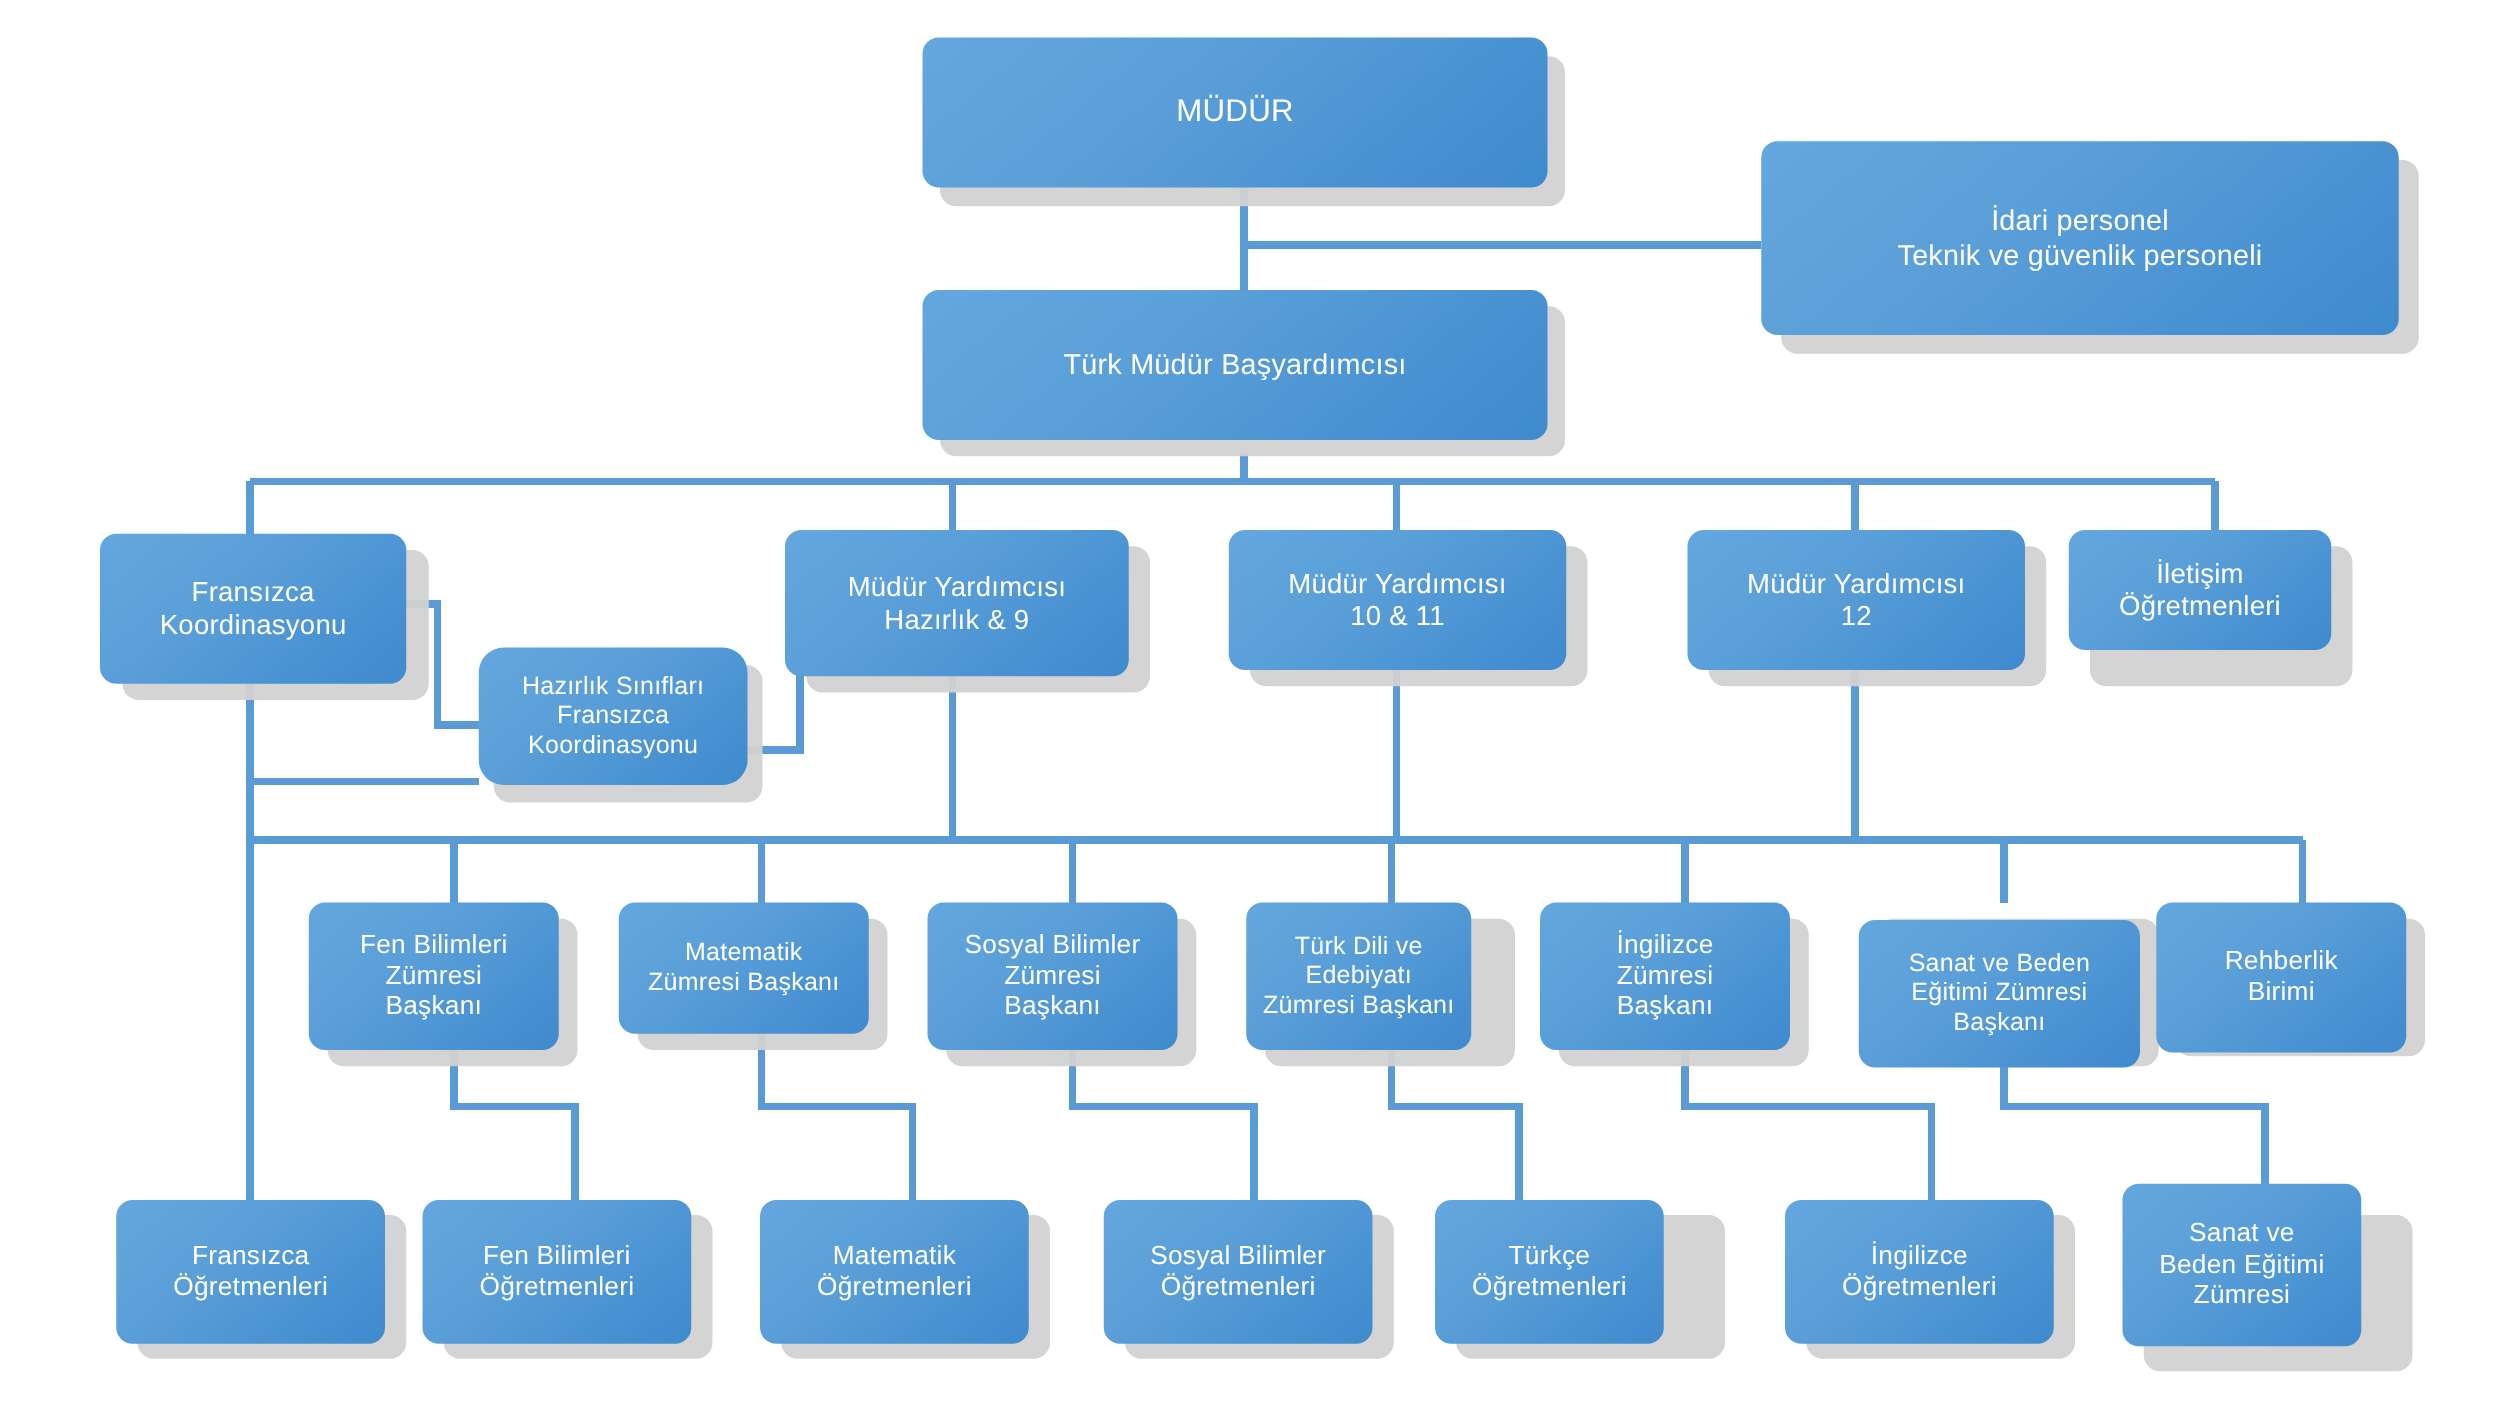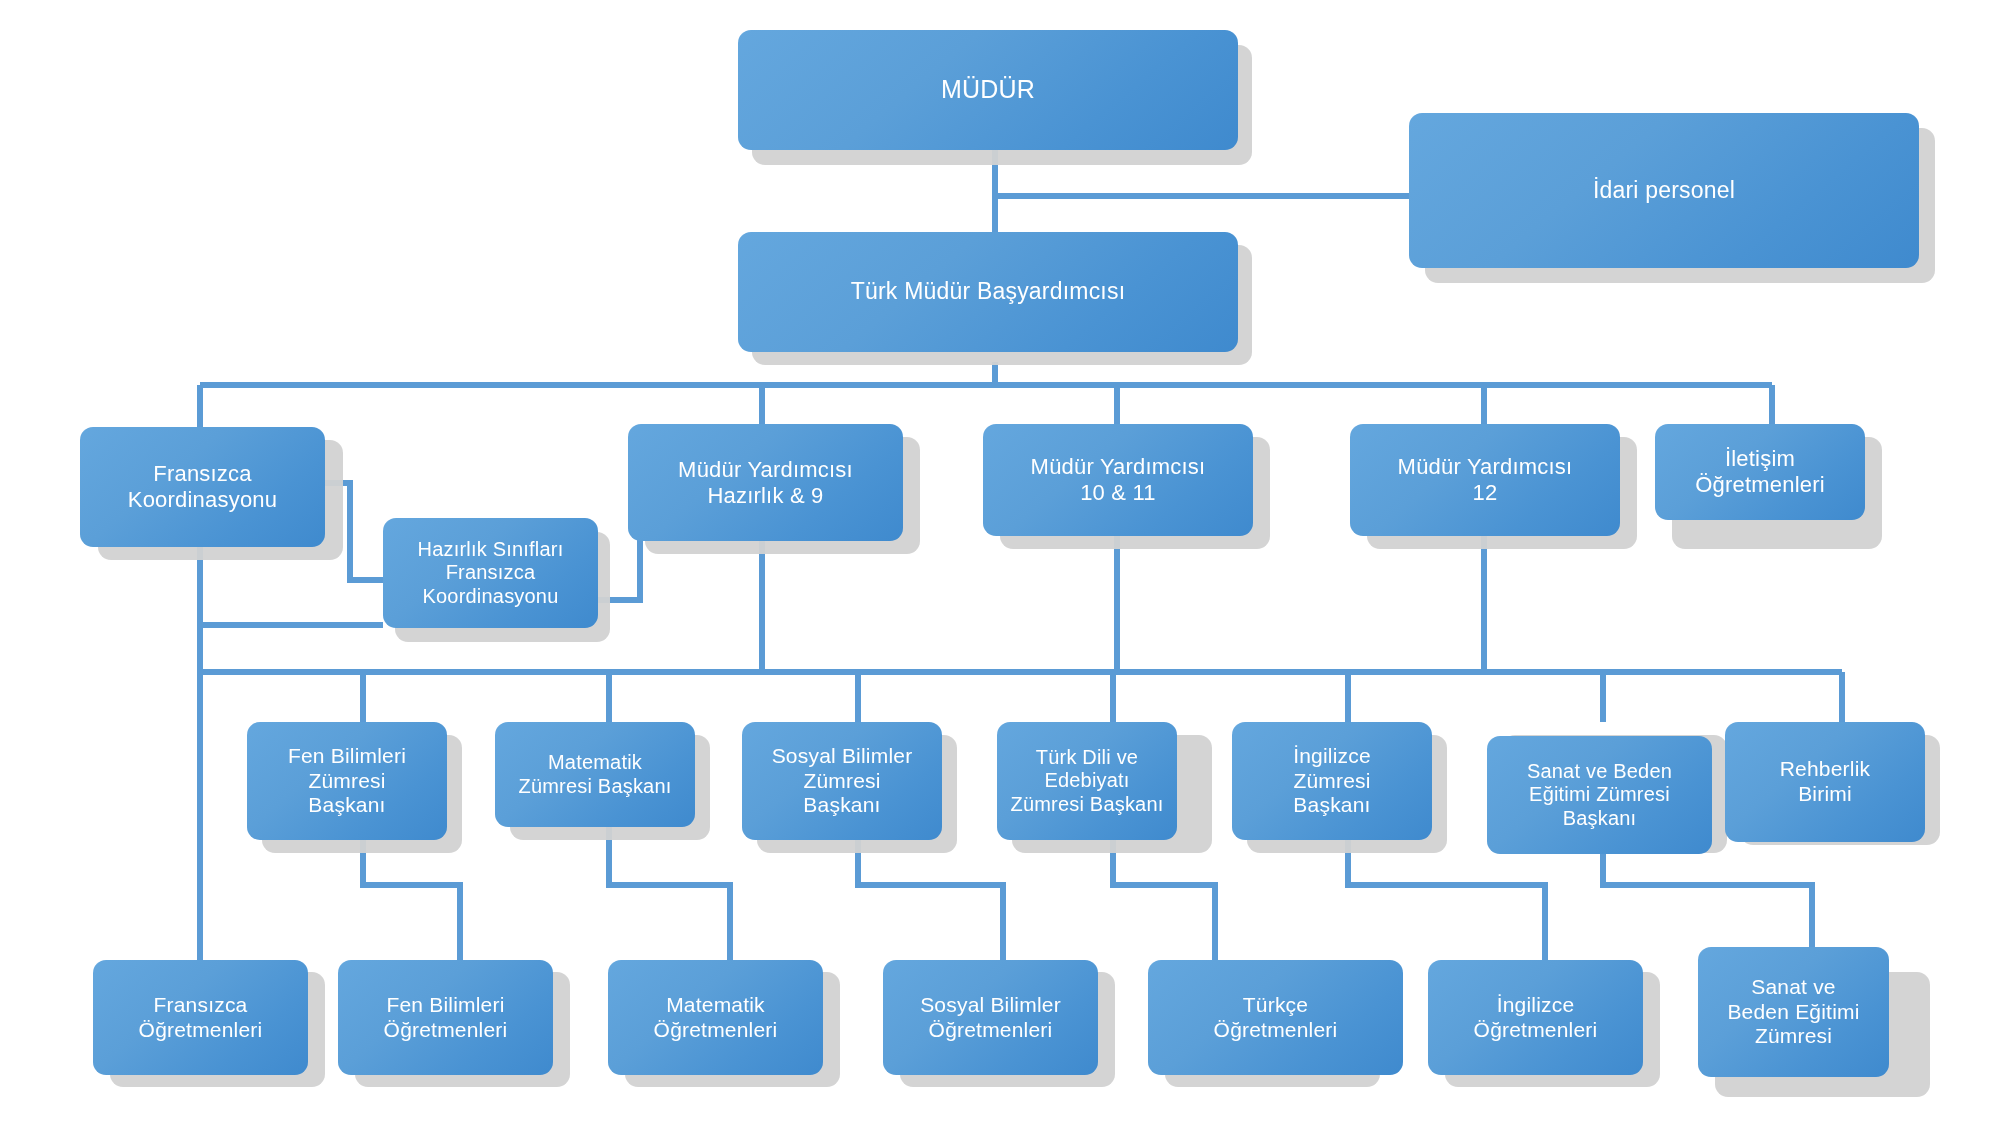--- a/index.html
+++ b/index.html
@@ -129,37 +129,38 @@
 
   <div class="node t-xl" style="left:738px;top:30px;width:500px;height:120px;">
     <span class="lbl">
       <span>MÜDÜR</span>
     </span>
   </div>
 
   <div class="node t-lg" style="left:1409px;top:113px;width:510px;height:155px;">
     <span class="lbl">
       <span>İdari personel</span>
+      <span>Teknik ve güvenlik personeli</span>
     </span>
   </div>
 
   <div class="node t-lg" style="left:738px;top:232px;width:500px;height:120px;">
     <span class="lbl">
       <span>Türk Müdür Başyardımcısı</span>
     </span>
   </div>
 
   <div class="node t-md" style="left:80px;top:427px;width:245px;height:120px;">
     <span class="lbl">
       <span>Fransızca</span>
       <span>Koordinasyonu</span>
     </span>
   </div>
 
-  <div class="node t-xs" style="left:383px;top:518px;width:215px;height:110px;">
+  <div class="node t-xs" style="left:383px;top:518px;width:215px;height:110px;border-radius:20px;">
     <span class="lbl">
       <span>Hazırlık Sınıfları</span>
       <span>Fransızca</span>
       <span>Koordinasyonu</span>
     </span>
   </div>
 
   <div class="node t-md" style="left:628px;top:424px;width:275px;height:117px;">
     <span class="lbl">
       <span>Müdür Yardımcısı</span>
@@ -263,21 +264,21 @@
     </span>
   </div>
 
   <div class="node t-sm" style="left:883px;top:960px;width:215px;height:115px;">
     <span class="lbl">
       <span>Sosyal Bilimler</span>
       <span>Öğretmenleri</span>
     </span>
   </div>
 
-  <div class="node t-sm" style="left:1148px;top:960px;width:255px;height:115px;">
+  <div class="node t-sm" style="left:1148px;top:960px;width:183px;height:115px;">
     <span class="lbl">
       <span>Türkçe</span>
       <span>Öğretmenleri</span>
     </span>
   </div>
 
   <div class="node t-sm" style="left:1428px;top:960px;width:215px;height:115px;">
     <span class="lbl">
       <span>İngilizce</span>
       <span>Öğretmenleri</span>

